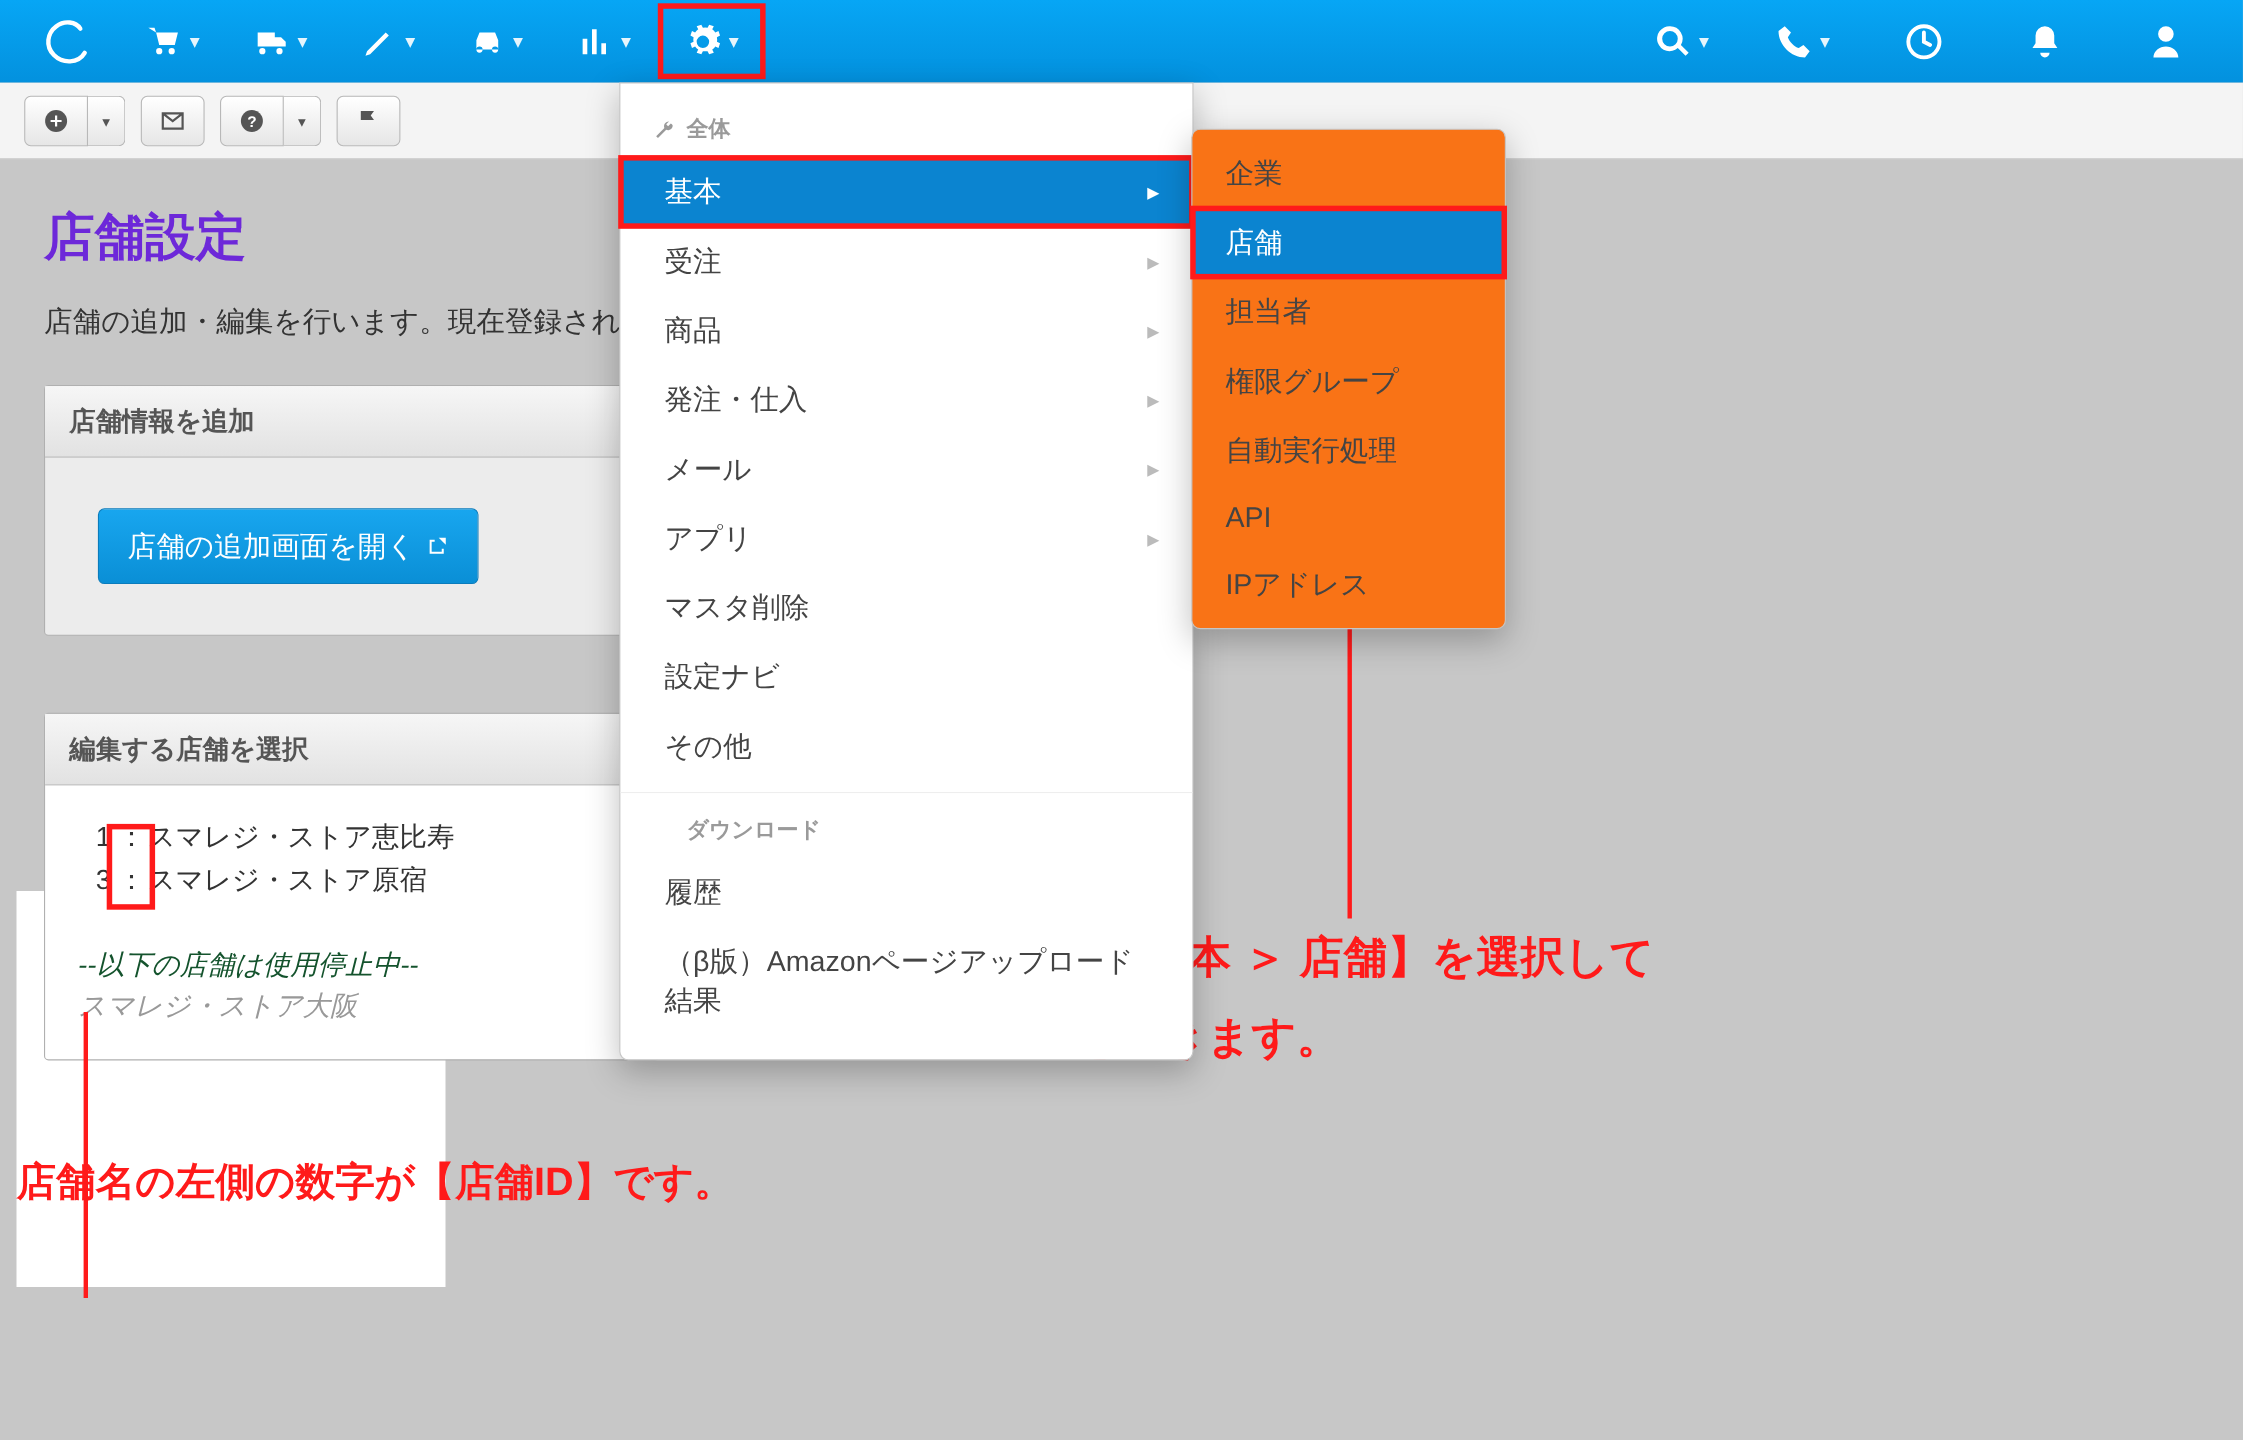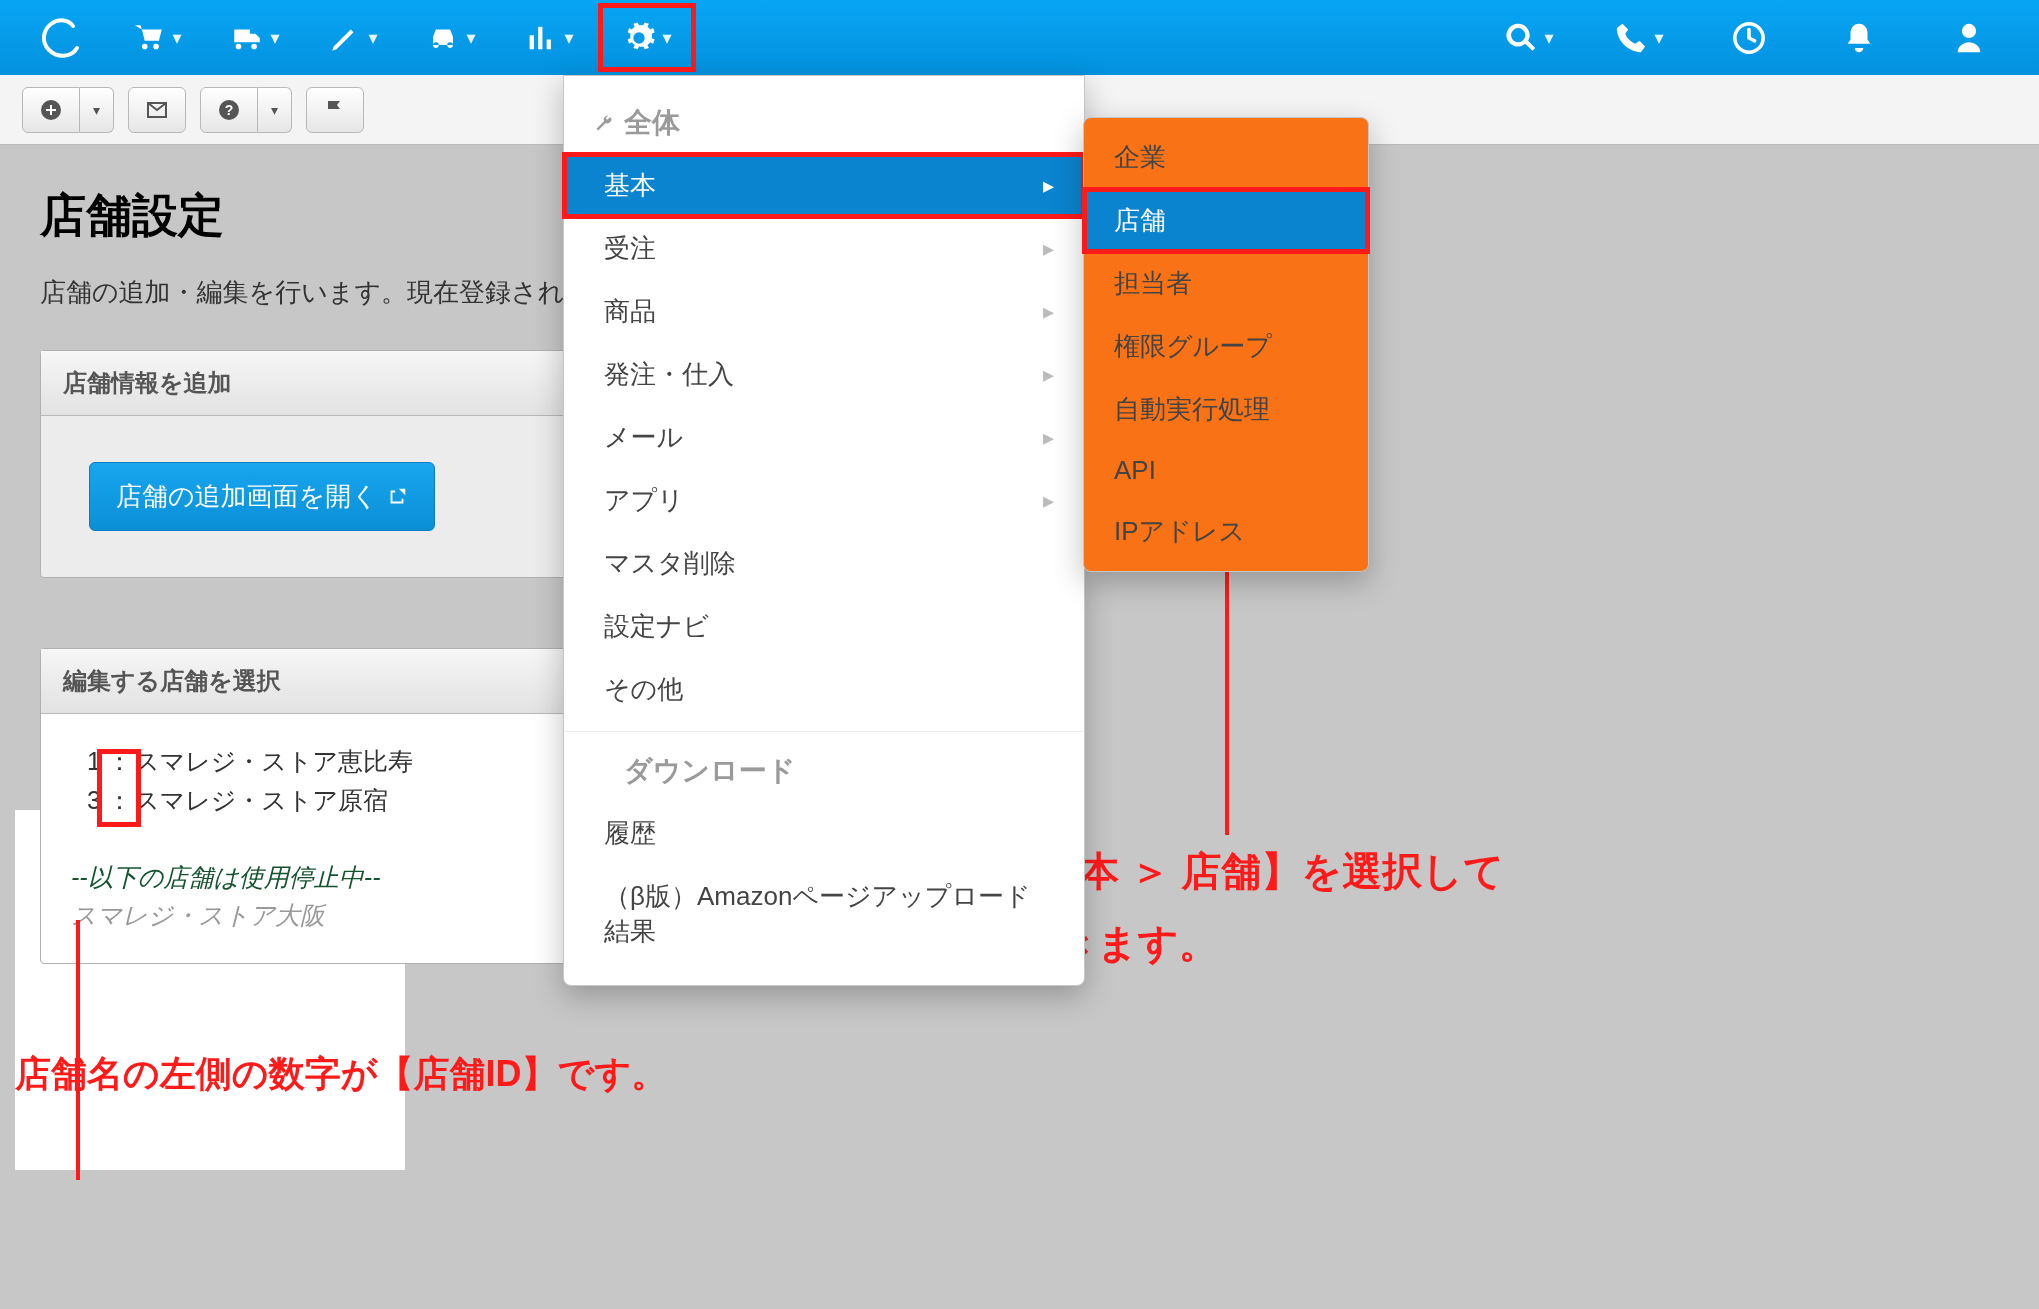--- a/index.html
+++ b/index.html
@@ -81,21 +81,21 @@
 
 
 .content {
   padding: 40px 40px;
   background: #c7c7c7;
   position: relative;
 }
 .page-title {
   font-size: 46px;
   font-weight: bold;
-  color: #000000;
+  color: #6d28d9;
   margin-bottom: 28px;
 }
 .page-desc {
   font-size: 26px;
   color: #333;
   margin-bottom: 40px;
 }
 
 .panel {
   background: #ececec;
@@ -177,21 +177,21 @@
   width: 522px;
   background: #fff;
   border: 1px solid #c6c6c6;
   border-radius: 0 0 8px 8px;
   box-shadow: 0 10px 30px rgba(0,0,0,.25);
   z-index: 50;
   padding: 12px 0 22px;
 }
 .dd-section-hdr {
   color: #9a9a9a;
-  font-size: 28px;
+  font-size: 20px;
   padding: 16px 30px 12px;
   font-weight: bold;
   display: flex;
   align-items: center;
   gap: 10px;
 }
 .dd-section-hdr svg { width: 20px; height: 20px; fill: #9a9a9a; }
 .dd-item {
   padding: 14px 30px 14px 40px;
   font-size: 26px;

